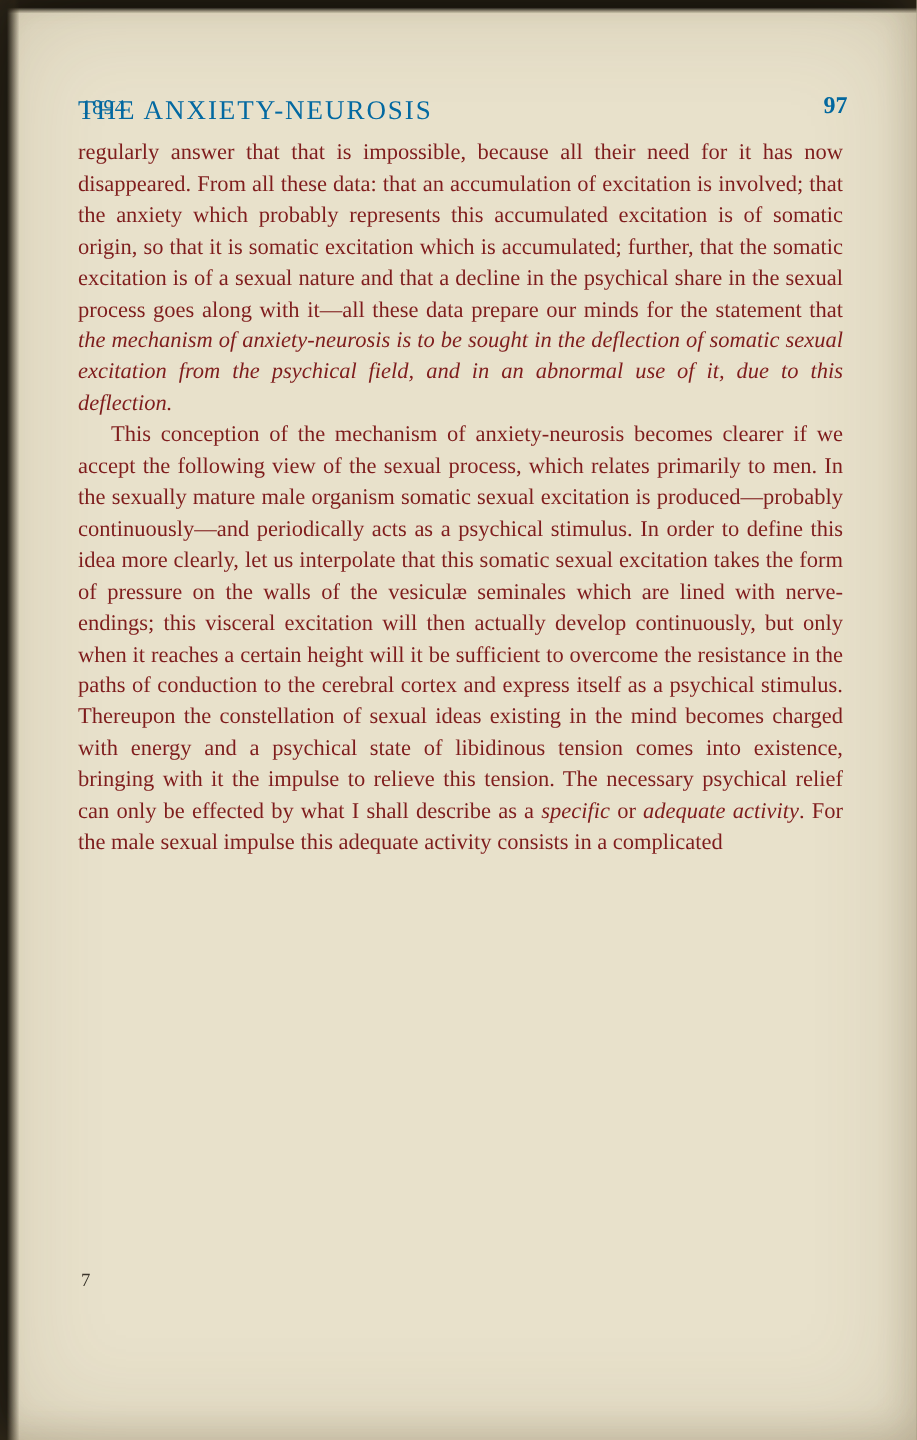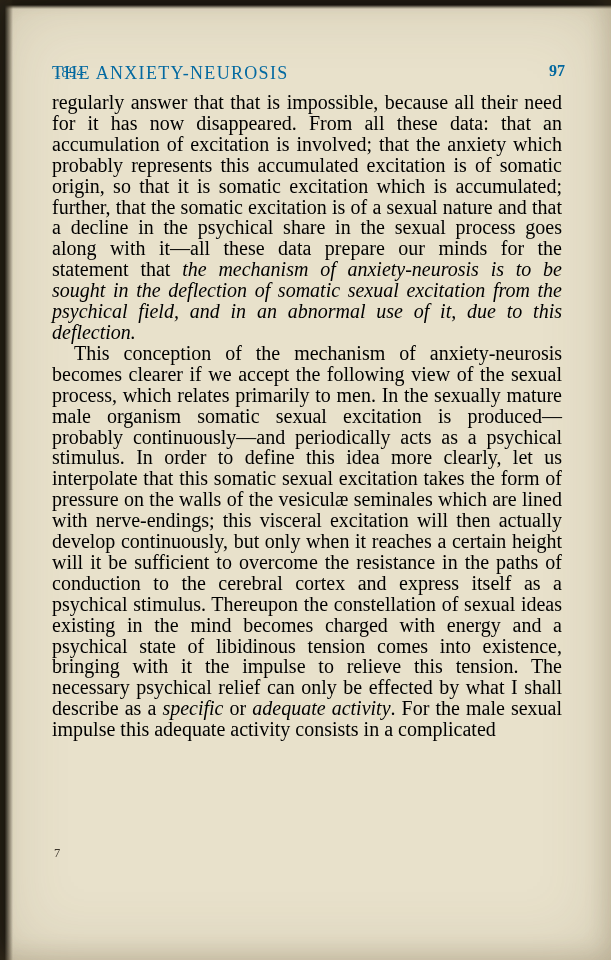--- a/index.html
+++ b/index.html
@@ -45,23 +45,23 @@
     text-align: left;
     font-size: 18px; letter-spacing: 1.3px;
   }
   .pagenum {
     position: absolute; right: 0; top: 0;
     font-size: 16px;
     font-weight: bold;
   }
   .body-text {
     position: absolute; top: 92px; left: 52px; width: 510px;
-    font-size: 20px; line-height: 20.9px;
+    font-size: 15px; line-height: 20.9px;
     text-align: justify;
-    color: #000000;
+    color: #7f1d1d;
   }
   .para { margin: 0; }
   .para.indent { text-indent: 22px; }
   .italic { font-style: italic; }
   .signature {
     position: absolute; left: 54px; top: 846px;
     font-size: 12.5px; color: #3c362c;
   }
 </style>
 </head>

